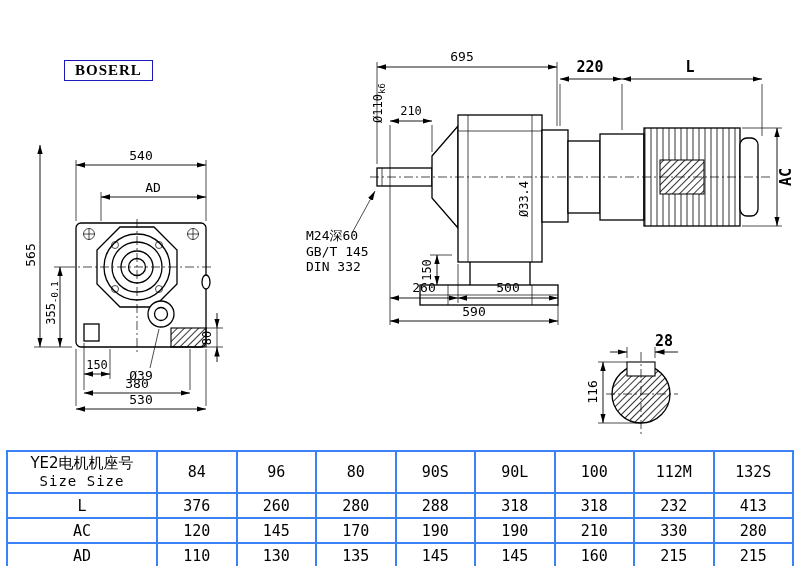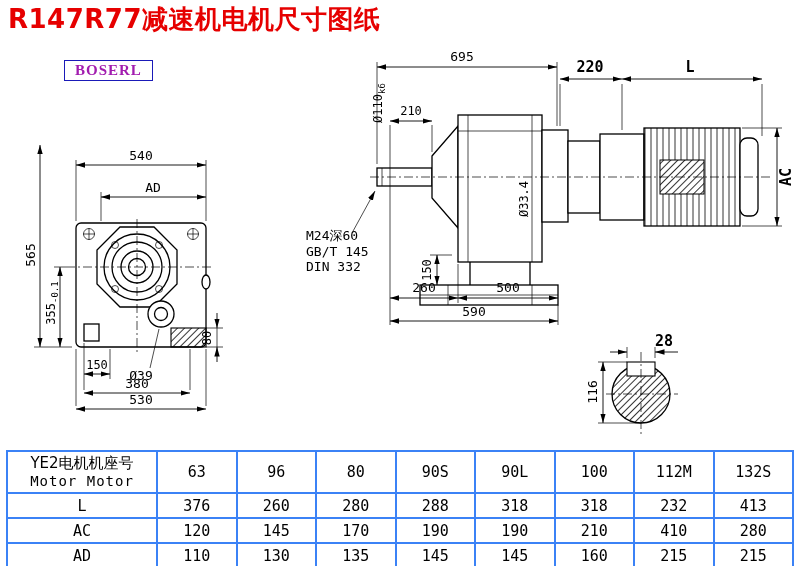--- a/index.html
+++ b/index.html
@@ -1,21 +1,21 @@
 <!DOCTYPE html>
 <html><head>
 <meta charset="utf-8">
 <style>
   html,body{margin:0;padding:0;background:#fff;}
   .page{position:relative;width:800px;height:566px;background:#fff;overflow:hidden;
         font-family:"DejaVu Sans",sans-serif;color:#000;}
   .title{position:absolute;left:8px;top:2px;margin:0;font-size:26px;font-weight:bold;
          color:#e60000;font-family:"DejaVu Sans",sans-serif;letter-spacing:0.5px;}
   .logo{position:absolute;left:64px;top:60px;padding:1px 10px;border:1px solid #1a1ab8;
-        color:#a21caf;font:bold 15px "Liberation Serif",serif;letter-spacing:1px;background:#fff;}
+        color:#000000;font:bold 15px "Liberation Serif",serif;letter-spacing:1px;background:#fff;}
   .drawing{position:absolute;left:0;top:0;}
 
   
   .d{fill:none;stroke:#000;stroke-width:1.3px;}
   .w{fill:#fff;stroke:#000;stroke-width:1.3px;}
   .t{fill:none;stroke:#000;stroke-width:0.7px;}
   .dim{fill:none;stroke:#000;stroke-width:0.9px;}
   .cl{fill:none;stroke:#000;stroke-width:0.7px;stroke-dasharray:9 3 2 3;}
   text.dm{font-family:"DejaVu Sans Mono",monospace;font-size:13px;fill:#000;}
   text.dm.b{font-weight:bold;font-size:15px;}
@@ -28,21 +28,20 @@
               font:15px "DejaVu Sans Mono",monospace;font-weight:normal;padding:0;height:23px;}
   .size-table tr.hdr th{height:40px;}
   .hdr-cn{font:15px "DejaVu Sans",sans-serif;line-height:19px;}
   .hdr-en{font:14px "DejaVu Sans Mono",monospace;line-height:17px;letter-spacing:1px;}
 </style>
 </head>
 <body>
 
 <div class="page">
 
-  <h1 class="title">R147R77减速机电机尺寸图纸</h1>
   <div class="logo">BOSERL</div>
 
   <svg class="drawing" width="800" height="566" viewBox="0 0 800 566" xmlns="http://www.w3.org/2000/svg">
     <defs>
       <marker id="arE" markerWidth="10" markerHeight="8" refX="9.5" refY="3" orient="auto" markerUnits="userSpaceOnUse">
         <path d="M0,0.3 L9.5,3 L0,5.7 Z" fill="#000"></path>
       </marker>
       <marker id="arS" markerWidth="10" markerHeight="8" refX="0.5" refY="3" orient="auto" markerUnits="userSpaceOnUse">
         <path d="M9.5,0.3 L0.5,3 L9.5,5.7 Z" fill="#000"></path>
       </marker>
@@ -225,23 +224,23 @@
 
   <table class="size-table">
     <colgroup>
       <col style="width:150px">
       <col span="8">
     </colgroup>
     <tbody>
         <tr class="hdr">
       <th>
         <div class="hdr-cn">YE2电机机座号</div>
-        <div class="hdr-en">Motor Motor</div>
+        <div class="hdr-en">Size Size</div>
       </th>
-      <th>63</th>
+      <th>84</th>
       <th>96</th>
       <th>80</th>
       <th>90S</th>
       <th>90L</th>
       <th>100</th>
       <th>112M</th>
       <th>132S</th>
     </tr>
     <tr>
       <td>L</td>
@@ -255,21 +254,21 @@
       <td>413</td>
     </tr>
     <tr>
       <td>AC</td>
       <td>120</td>
       <td>145</td>
       <td>170</td>
       <td>190</td>
       <td>190</td>
       <td>210</td>
-      <td>410</td>
+      <td>330</td>
       <td>280</td>
     </tr>
     <tr>
       <td>AD</td>
       <td>110</td>
       <td>130</td>
       <td>135</td>
       <td>145</td>
       <td>145</td>
       <td>160</td>

